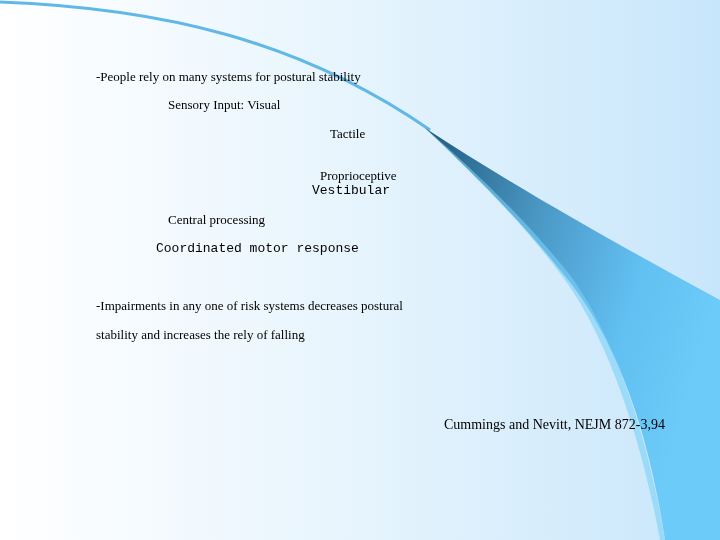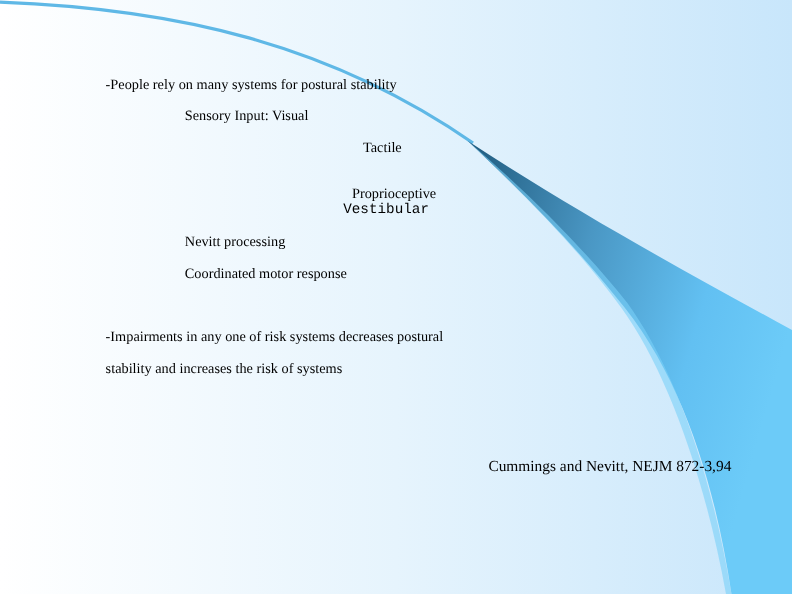--- a/index.html
+++ b/index.html
@@ -31,20 +31,20 @@
   <path d="M425,128 C520,190 610,240 720,300 L720,540 L665,540 C650,440 620,340 560,270 C520,220 470,170 425,128 Z" fill="url(#swooshGrad)"></path>
   <path d="M425,128 C480,175 530,225 570,275 C610,330 645,420 665,540 L660,540 C640,430 605,335 565,280 C525,225 475,175 425,128 Z" fill="#7ad0f8" opacity="0.6"></path>
 </svg>
 
 <div>
   <div class="line" style="left:96px; top:65px;">-People rely on many systems for postural stability</div>
   <div class="line" style="left:168px; top:93px;">Sensory Input: Visual</div>
   <div class="line" style="left:330px; top:122px;">Tactile</div>
   <div class="line" style="left:320px; top:151px;margin-top:13px;">Proprioceptive</div>
   <div class="line" style="left:312px; top:179px;font-family:Liberation Mono, monospace;">Vestibular</div>
-  <div class="line" style="left:168px; top:208px;">Nevitt processing</div>
-  <div class="line" style="left:168px; top:237px;">Coordinated motor response</div>
+  <div class="line" style="left:168px; top:208px;">Central processing</div>
+  <div class="line" style="left:156px; top:237px;font-family:Liberation Mono, monospace;">Coordinated motor response</div>
 
   <div class="line" style="left:96px; top:294px;">-Impairments in any one of risk systems decreases postural</div>
-  <div class="line" style="left:96px; top:323px;">stability and increases the risk of systems</div>
+  <div class="line" style="left:96px; top:323px;">stability and increases the rely of falling</div>
 
   <div class="cite" style="left:444px; top:417px;text-align:center;">Cummings and Nevitt, NEJM 872-3,94</div>
 </div>
 
 </body></html>

